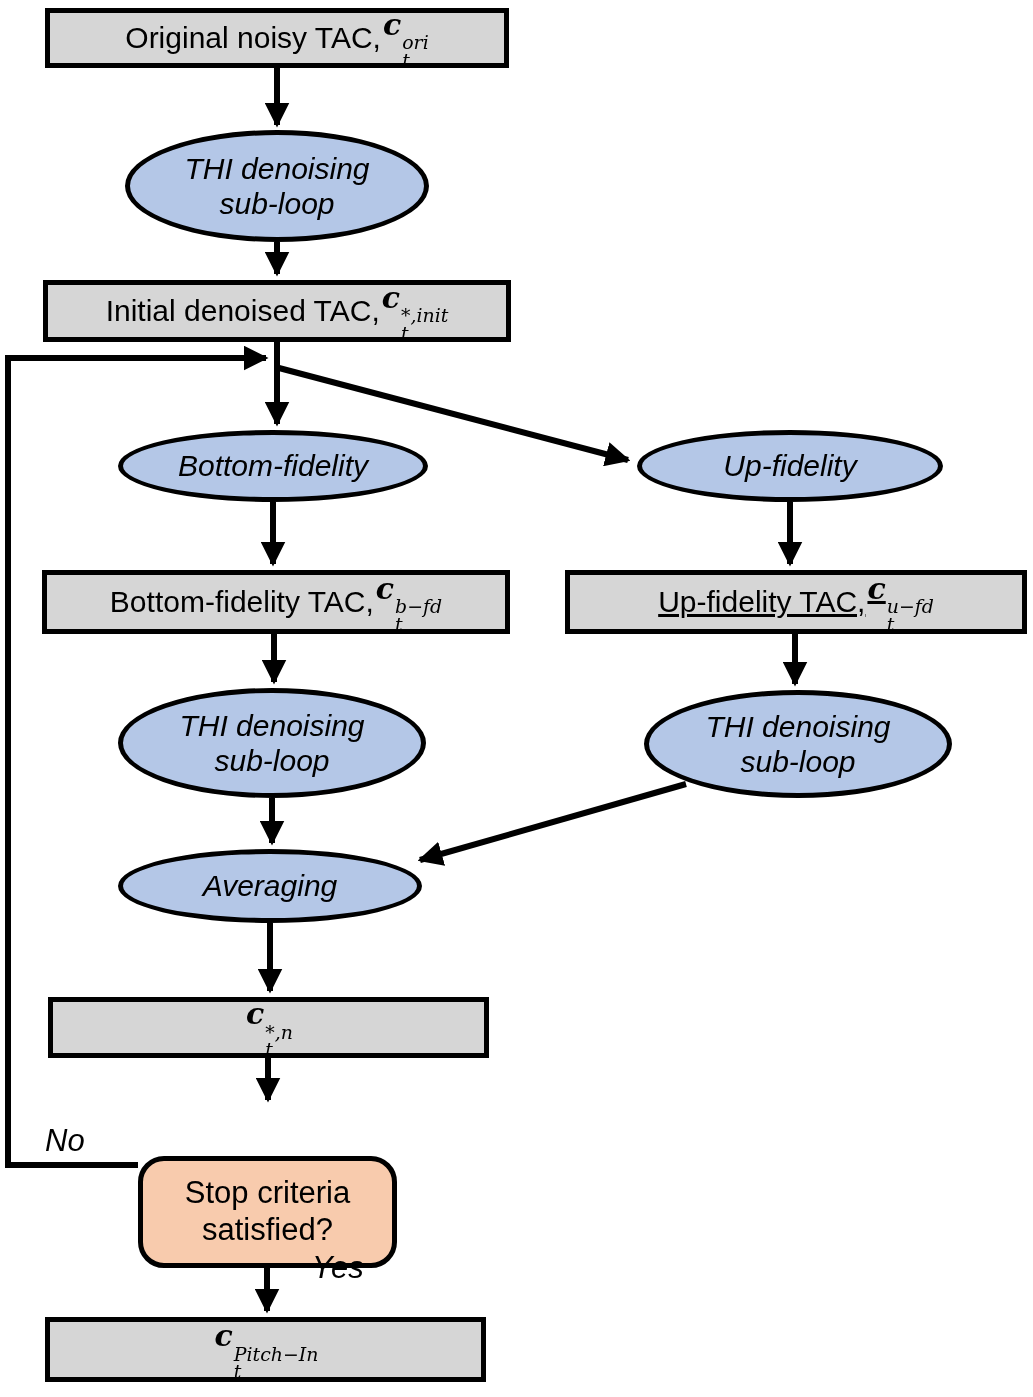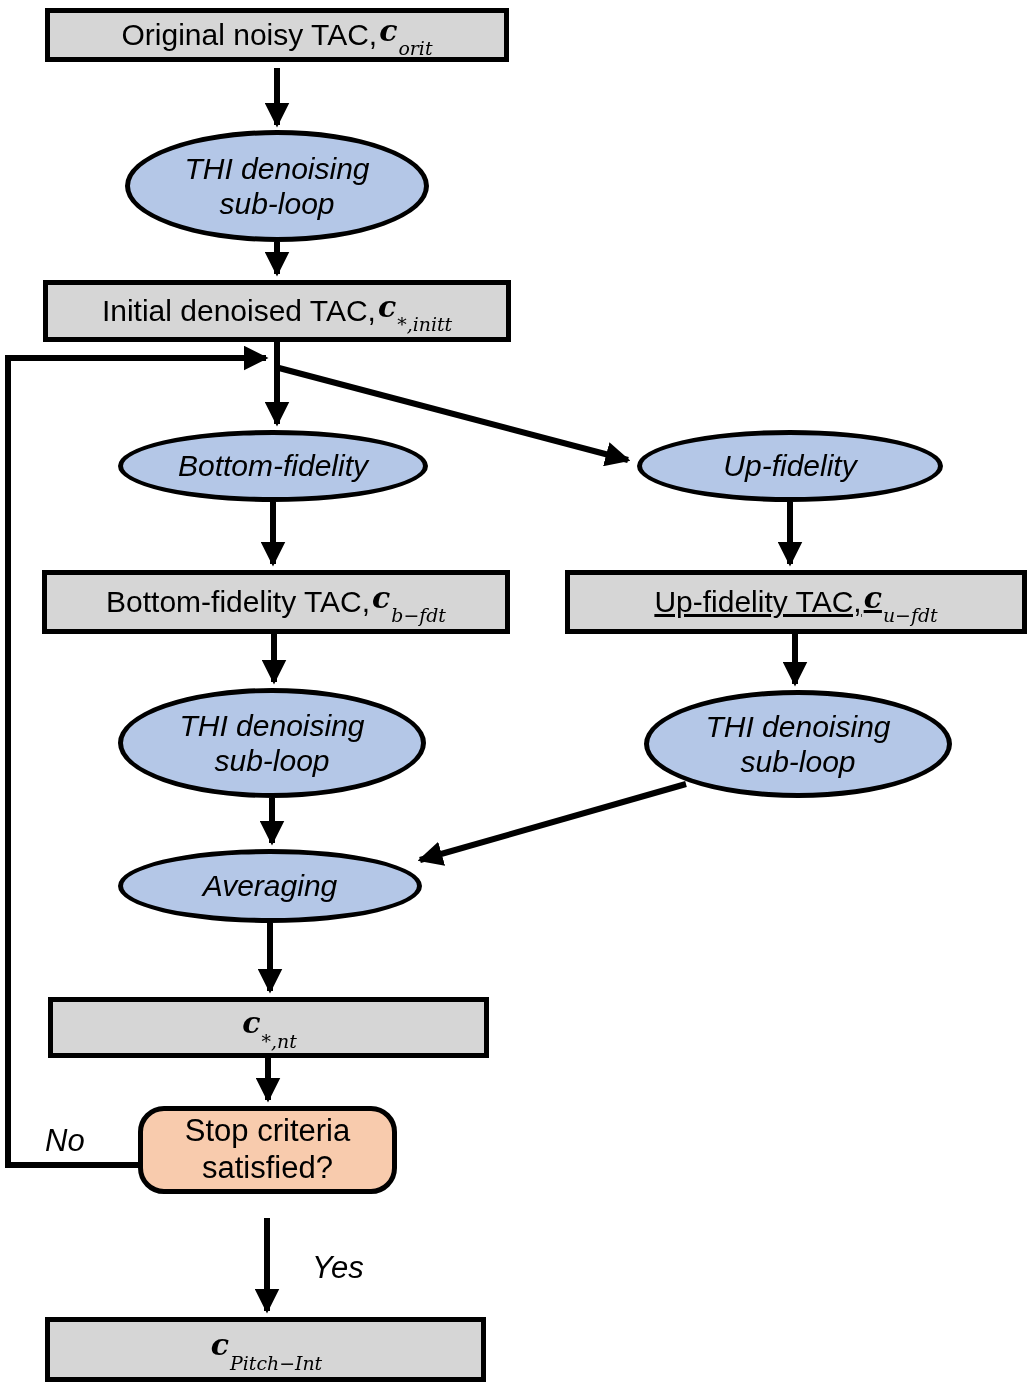--- a/index.html
+++ b/index.html
@@ -55,21 +55,21 @@
   }
   
   .mathwrap { margin-left: 2px; white-space: nowrap; }
   .mbase {
     font-family: "DejaVu Serif", serif;
     font-style: italic;
     font-weight: bold;
   }
   .mstack {
     display: inline-flex;
-    flex-direction: row;
+    flex-direction: column;
     align-items: flex-start;
     line-height: 0.92;
     vertical-align: -0.48em;
     margin-left: 1px;
   }
   .msup, .msub {
     font-family: "DejaVu Serif", serif;
     font-style: italic;
     font-size: 0.63em;
   }
@@ -96,21 +96,21 @@
       <path d="M795,634 V684" marker-end="url(#ah)"></path>
       <path d="M272,798 V843" marker-end="url(#ah)"></path>
       <path d="M686,784 L420,860" marker-end="url(#ah)"></path>
       <path d="M270,923 V991" marker-end="url(#ah)"></path>
       <path d="M268,1058 V1100" marker-end="url(#ah)"></path>
       <path d="M267,1218 V1311" marker-end="url(#ah)"></path>
       <path d="M138,1165 L8,1165 L8,358 L266,358" marker-end="url(#ah)"></path>
     </g>
   </svg>
 
-  <div class="node box" style="left:45px; top:8px; width:464px; height:54px;">
+  <div class="node box" style="left:45px; top:8px; width:464px; height:60px;">
     <span>Original noisy TAC, </span>
       <span class="mathwrap"><span class="mbase">c</span><span class="mstack">
           <span class="msup">ori</span>
           <span class="msub">t</span>
         </span></span>
   </div>
 
   <div class="node ellipse" style="left:125px; top:130px; width:304px; height:112px;">
     <span class="wrap-narrow">THI denoising sub-loop</span>
   </div>
@@ -159,21 +159,21 @@
     <span>Averaging</span>
   </div>
 
   <div class="node box" style="left:48px; top:997px; width:441px; height:61px;">
       <span class="mathwrap"><span class="mbase">c</span><span class="mstack">
           <span class="msup">*,n</span>
           <span class="msub">t</span>
         </span></span>
   </div>
 
-  <div class="node decision" style="left:138px; top:1106px; width:259px; height:88px;">
+  <div class="node decision" style="left:138px; top:1156px; width:259px; height:112px;">
     <span class="wrap-stop">Stop criteria satisfied?</span>
   </div>
 
   <div class="edge-label" style="left:45px; top:1123px;">No</div>
   <div class="edge-label" style="left:312px; top:1250px;">Yes</div>
 
   <div class="node box" style="left:45px; top:1317px; width:441px; height:65px;">
       <span class="mathwrap"><span class="mbase">c</span><span class="mstack">
           <span class="msup">Pitch−In</span>
           <span class="msub">t</span>

